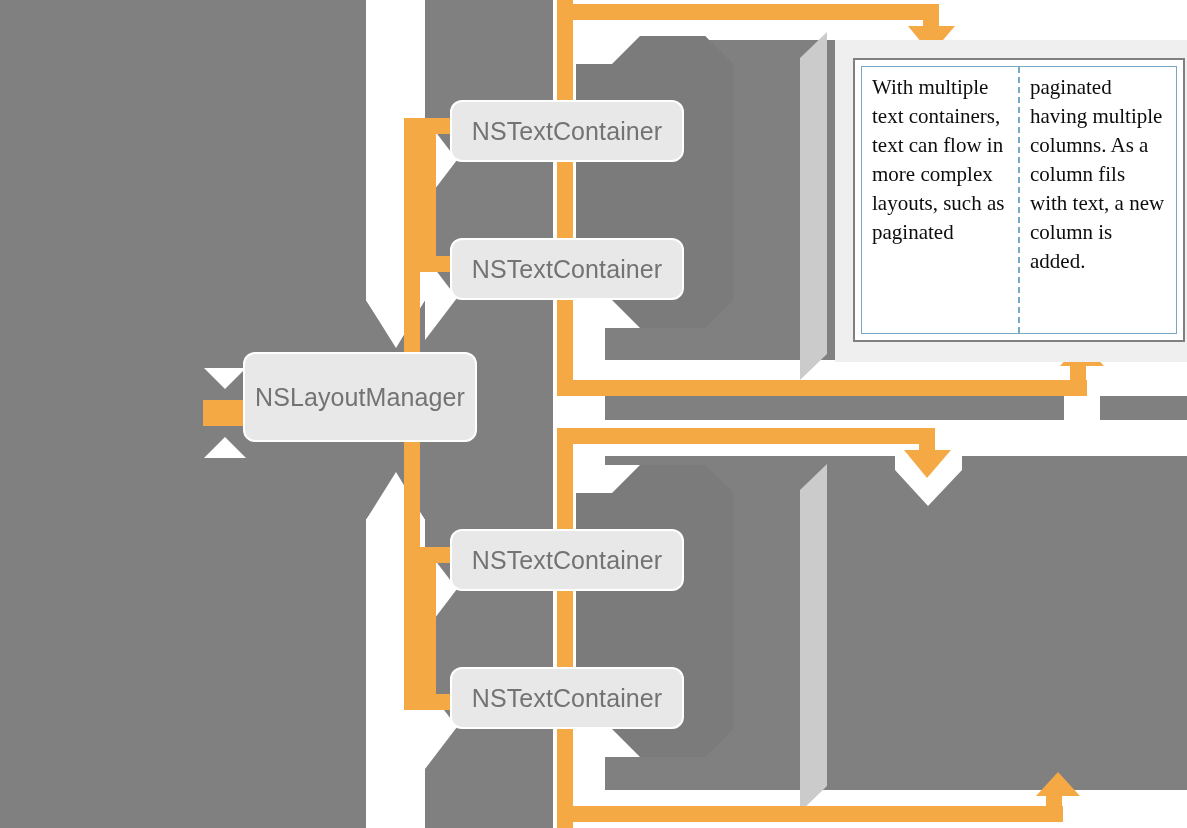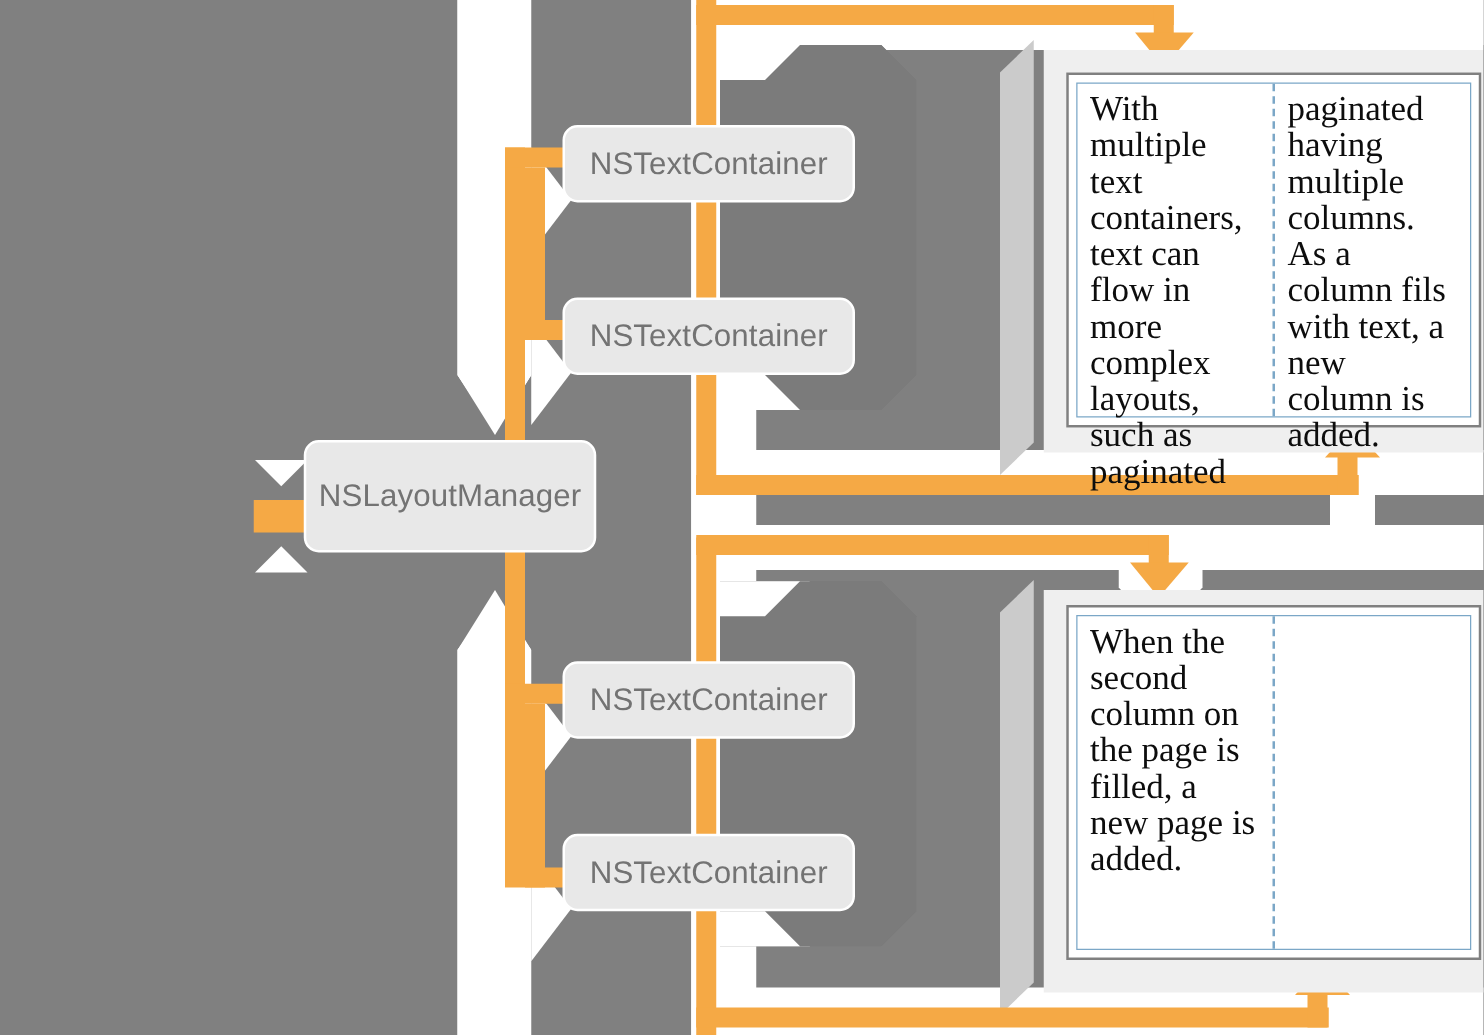--- a/index.html
+++ b/index.html
@@ -47,21 +47,21 @@
     position:absolute;
     border:1px solid #7BA7C7;
     box-sizing:border-box;
     display:flex;
   }
   .col{
     flex:1 1 0;
     padding:6px 10px 0 10px;
     box-sizing:border-box;
     font-family:"Liberation Serif", serif;
-    font-size:28px;
+    font-size:21px;
     line-height:29px;
     color:#0d0d0d;
   }
   .col.left{border-right:2px dashed #7BA7C7;}
   .col p{margin:0;}
 
   #page1-wrap{left:827px;top:40px;width:360px;height:322px;}
   #page1-outer{width:352px;height:322px;left:8px;}
   #page1-sheet{left:18px;top:18px;width:332px;height:284px;}
   #page1-tb{left:6px;top:6px;right:6px;bottom:6px;width:auto;height:auto;}
@@ -229,28 +229,14 @@
             <p>With multiple text containers, text can flow in more complex layouts, such as paginated</p>
           </div>
           <div class="col right">
             <p>paginated having multiple columns. As a column fils with text, a new column is added.</p>
           </div>
         </div>
       </div>
     </div>
   </div>
 
-  <div class="page-wrap" id="page2-wrap">
-    <div class="page-outer" id="page2-outer">
-      <div class="page-sheet" id="page2-sheet">
-        <div class="page-textbox" id="page2-tb">
-          <div class="col left">
-            <p>When the second column on the page is filled, a new page is added.</p>
-          </div>
-          <div class="col right">
-            <p></p>
-          </div>
-        </div>
-      </div>
-    </div>
-  </div>
 
 </div>
 
 </body></html>

